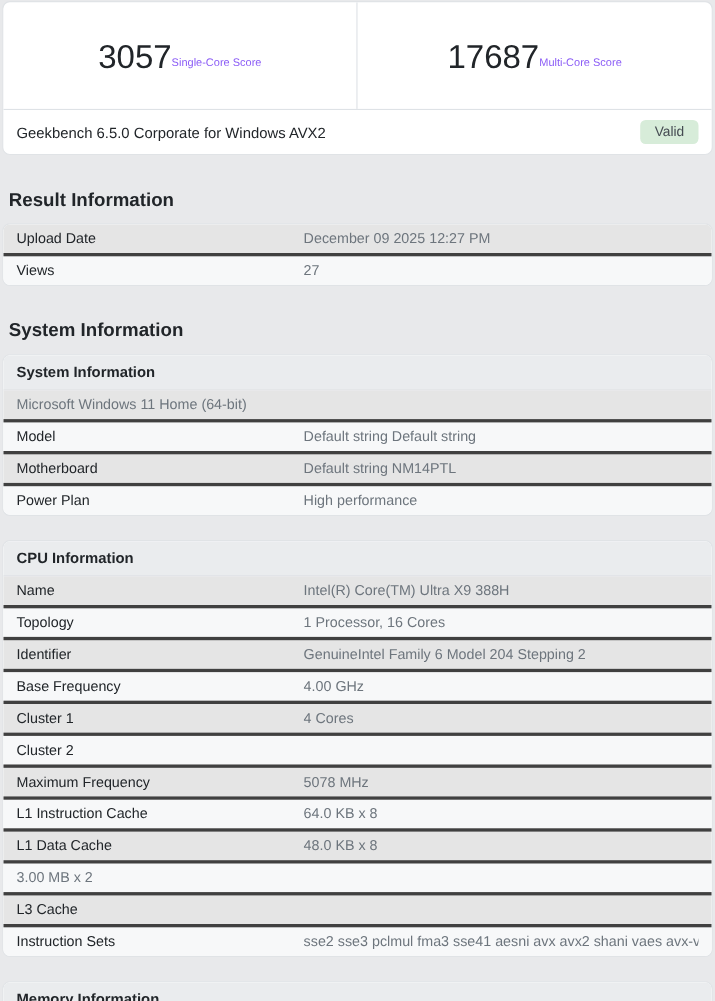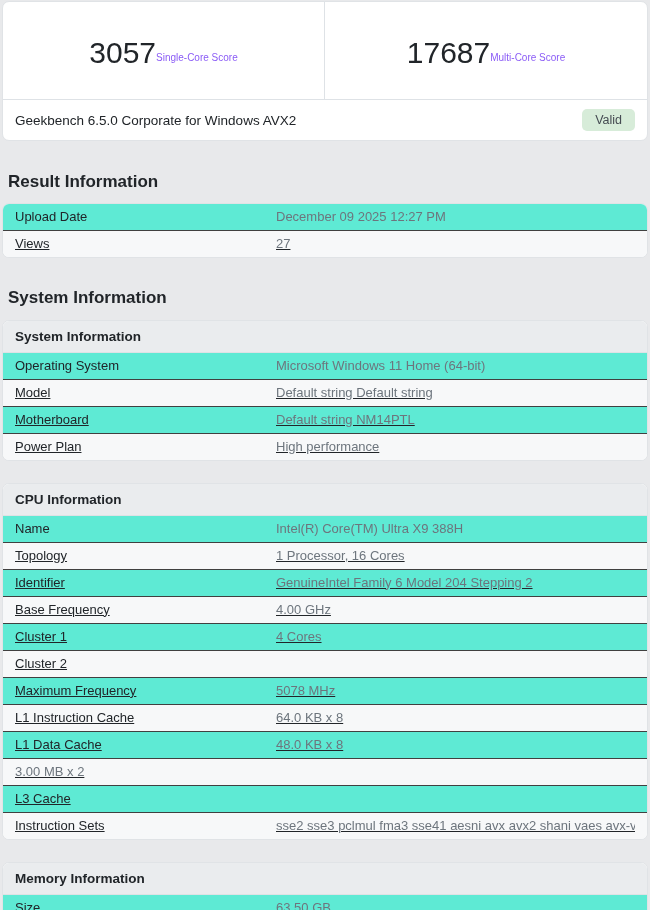--- a/index.html
+++ b/index.html
@@ -65,23 +65,23 @@
     font-weight: bold;
     color: #212529;
     padding: 8px 12px;
     border-bottom: 1px solid #dfe2e5;
   }
   .trow {
     display: flex;
     padding: 6px 12px;
     font-size: 13px;
     line-height: 14px;
-    background: #5eead4;
-  }
-  .trow + .trow { border-top: 1px solid #404040; text-decoration: underline; }
+    background: #e5e5e5;
+  }
+  .trow + .trow { border-top: 3px solid #404040; }
   .trow.alt { background: #f7f8f9; }
   .tlabel { flex: 0 0 261px; color: #212529; white-space: nowrap; }
   .tvalue { flex: 1 1 auto; color: #6d757d; white-space: nowrap; overflow: hidden; }
 </style>
 </head>
 <body>
 
 <div class="card score-card">
   <div class="score-row">
     <div class="score-cell">
@@ -112,21 +112,20 @@
       </div>
     </div>
 </div>
 
 <div class="section-heading second">System Information</div>
 
 <div class="card table-card">
   <div class="thead">System Information</div>
   <div>
       <div class="trow">
-        <span class="tlabel">Operating System</span>
         <span class="tvalue">Microsoft Windows 11 Home (64-bit)</span>
       </div>
       <div class="trow alt">
         <span class="tlabel">Model</span>
         <span class="tvalue">Default string Default string</span>
       </div>
       <div class="trow">
         <span class="tlabel">Motherboard</span>
         <span class="tvalue">Default string NM14PTL</span>
       </div>

